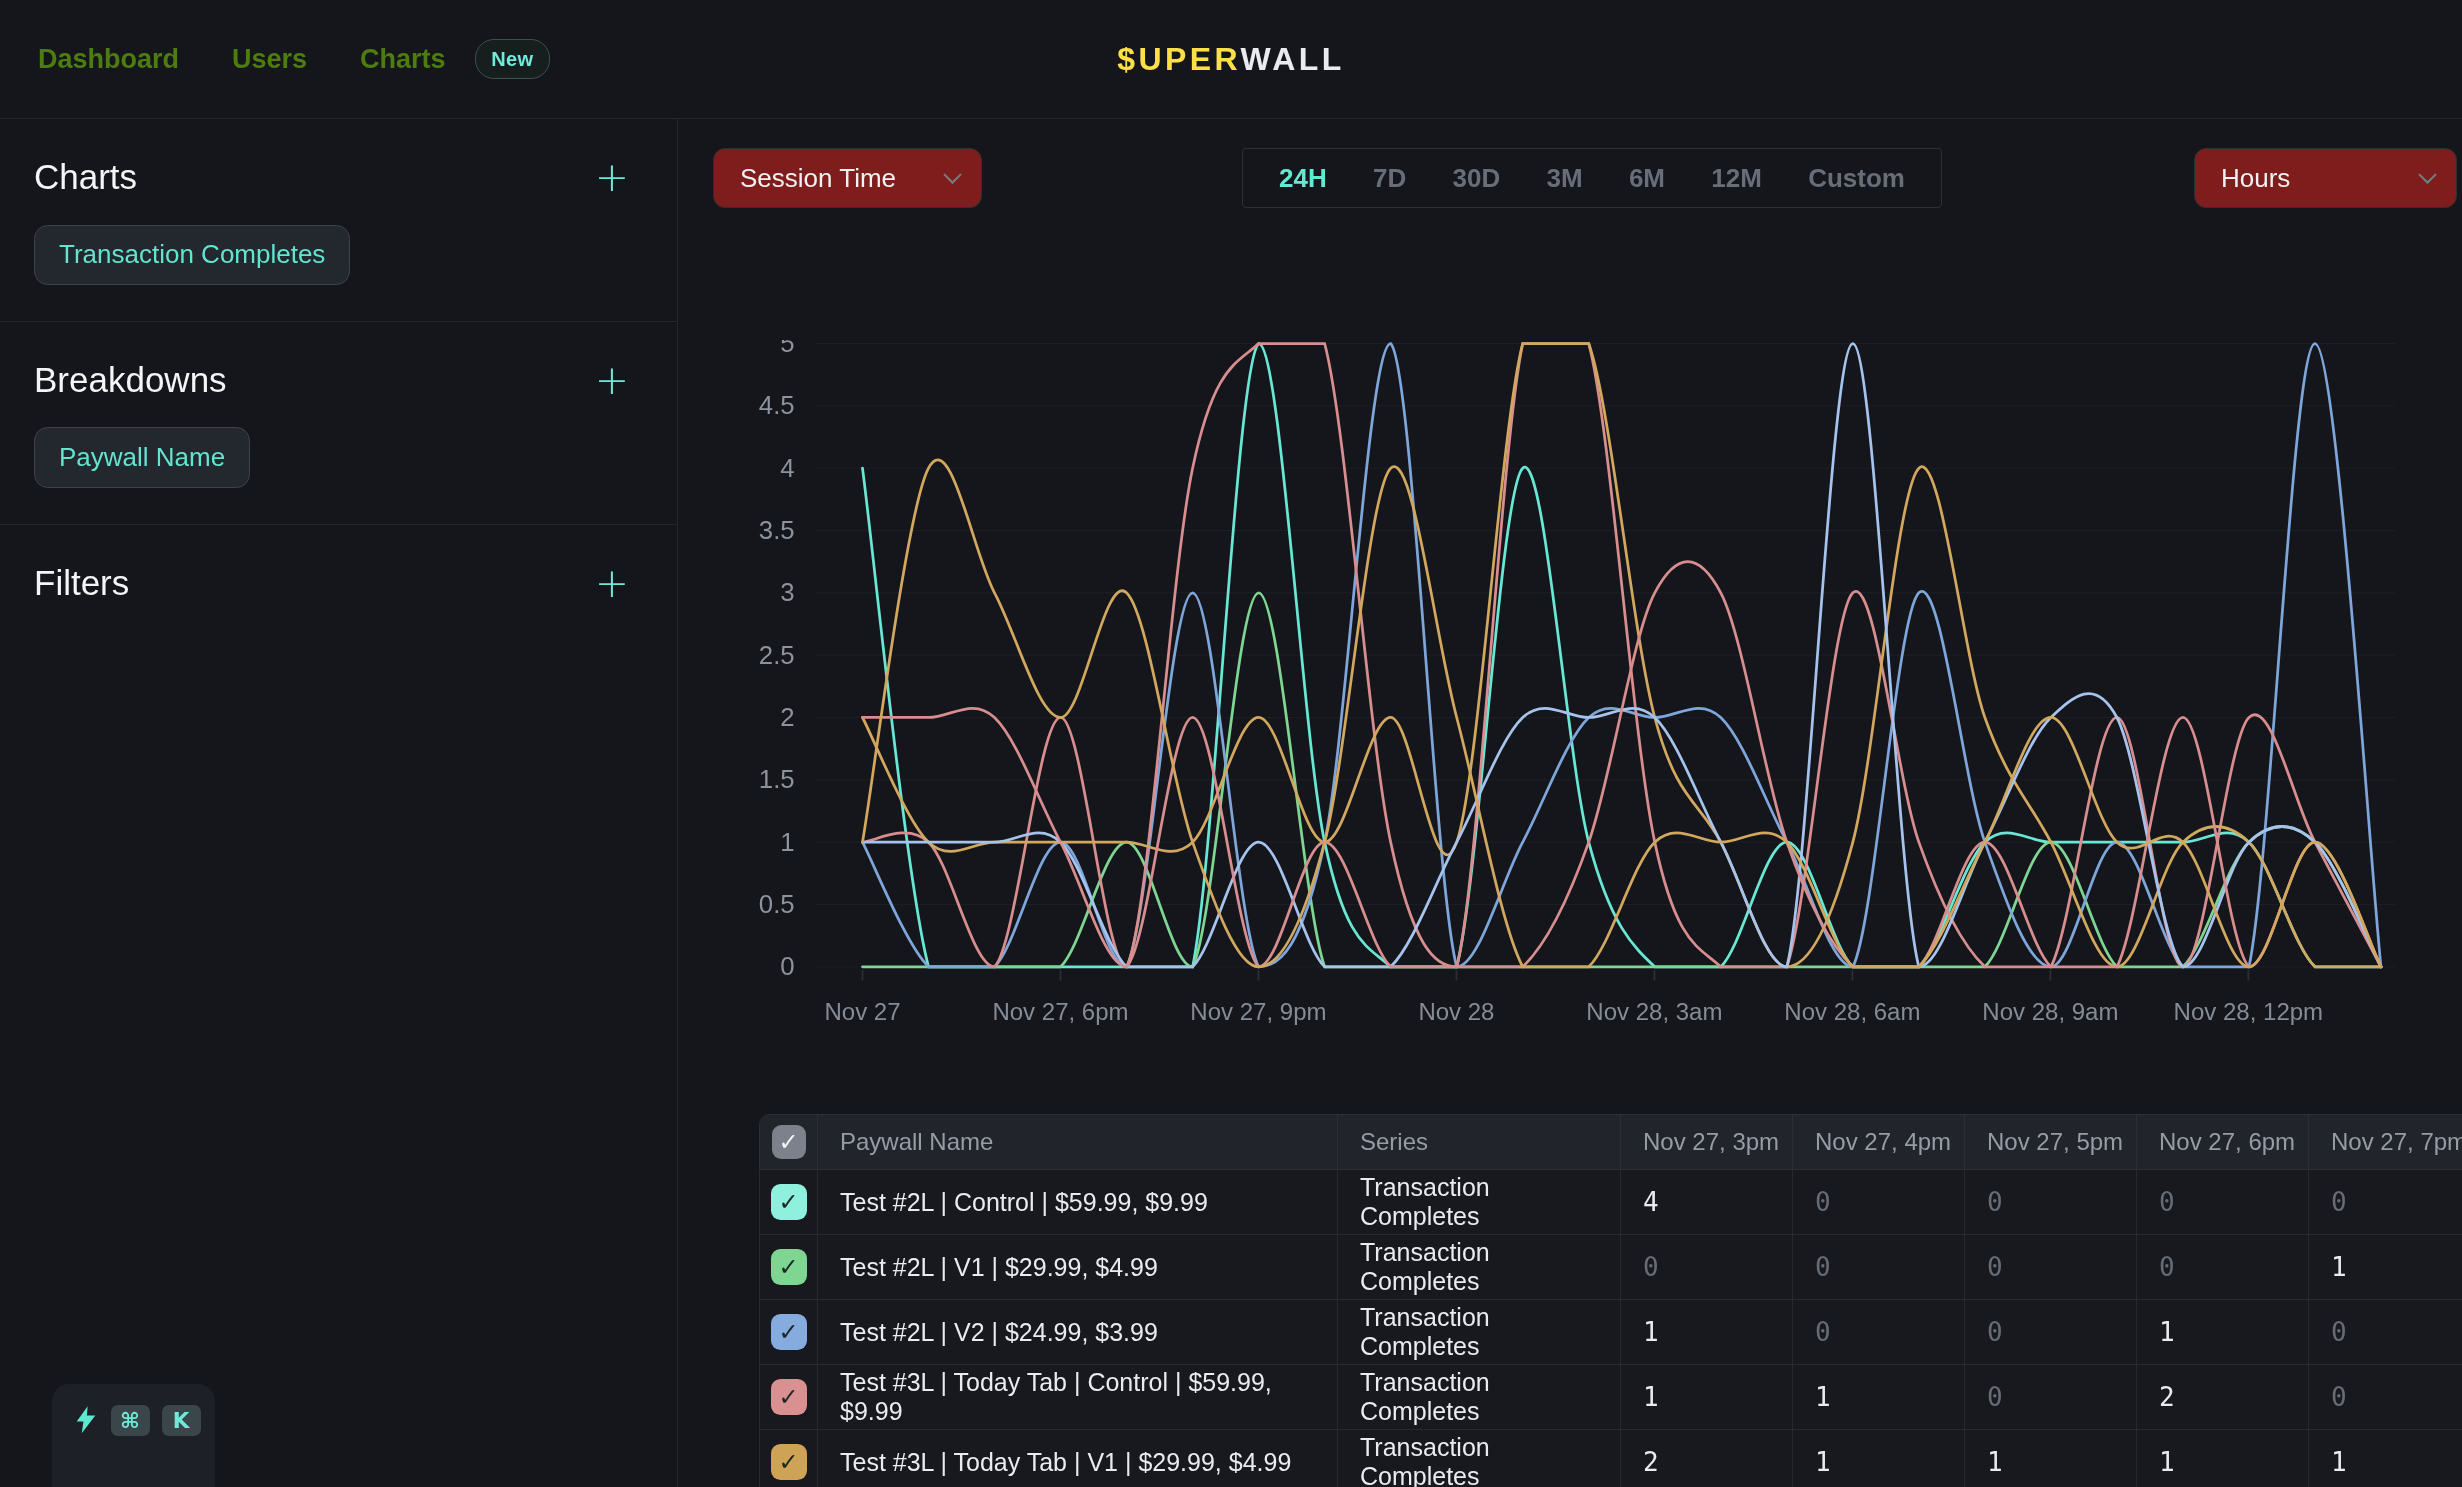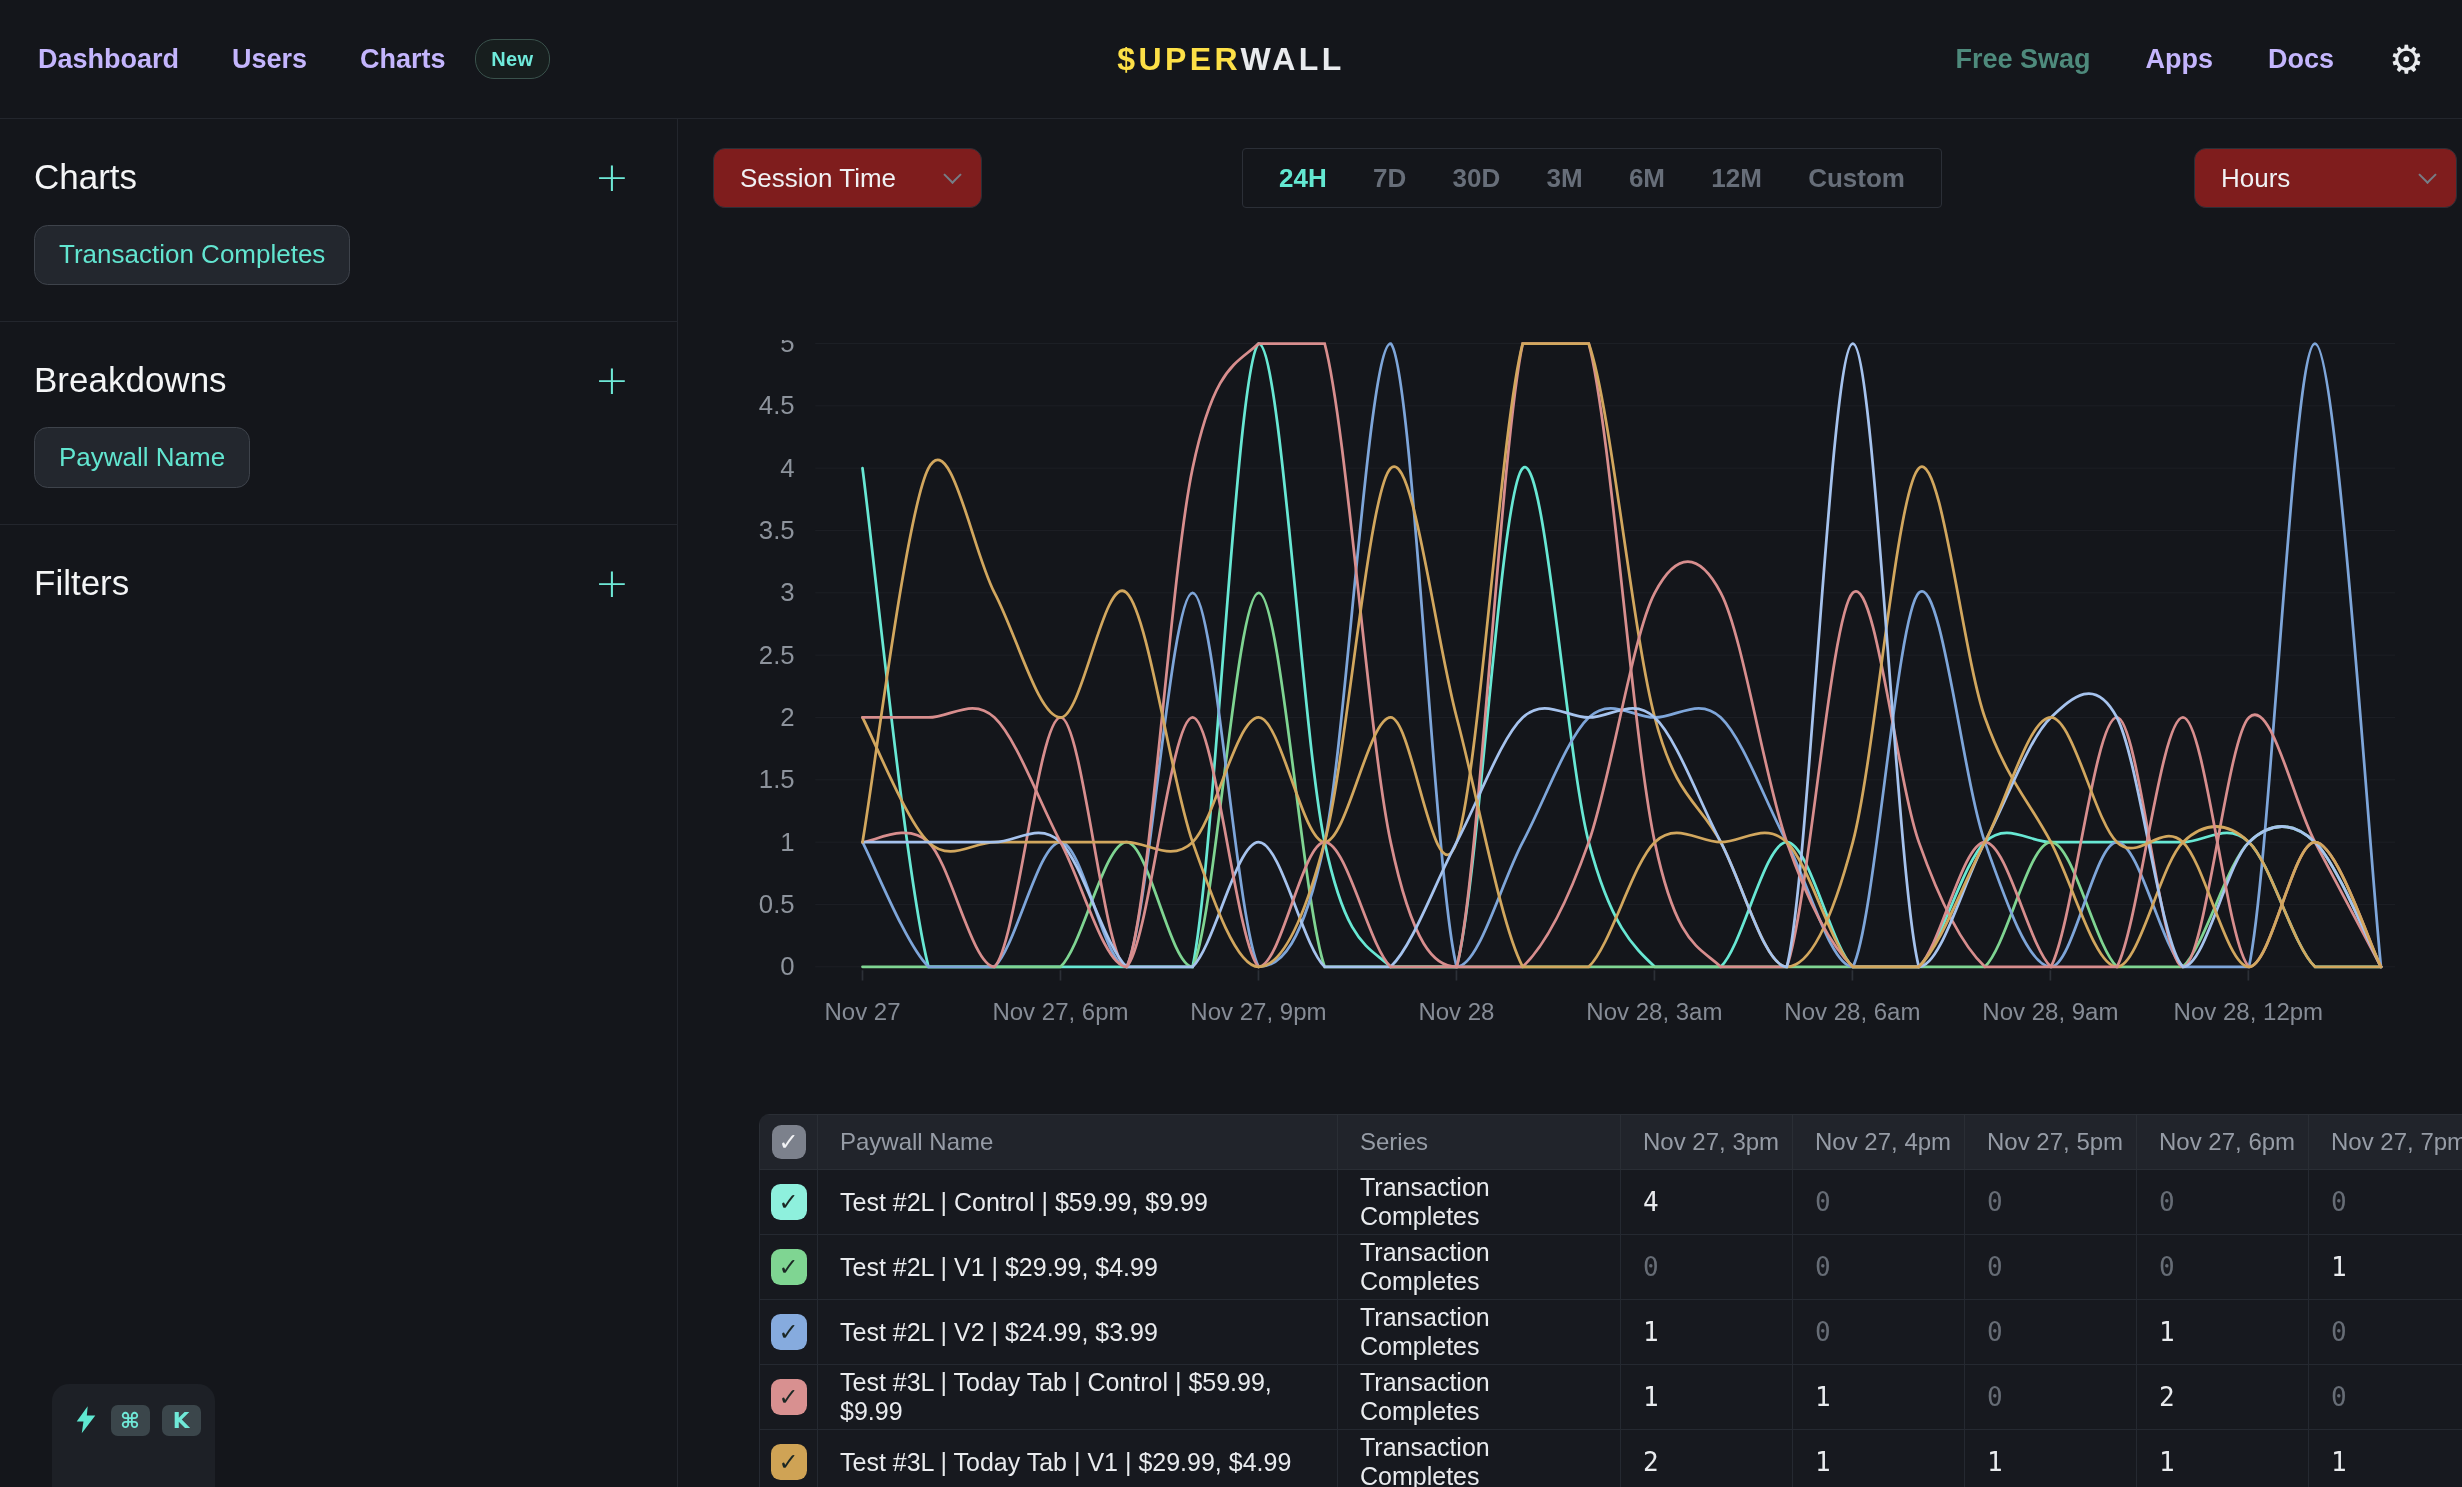--- a/index.html
+++ b/index.html
@@ -11,21 +11,21 @@
     position:relative;
   }
 
   
   .topnav {
     position:absolute; top:0; left:0; width:2462px; height:119px;
     border-bottom:0.9px solid #23262d;
     display:flex; align-items:center; padding:0 38px;
   }
   .nav-left { display:flex; align-items:center; gap:53px; }
-  .nav-item { font-size:27px; font-weight:700; color:#c4b5fd; cursor:pointer; }
+  .nav-item { font-size:27px; font-weight:700; color:#4d7c0f; cursor:pointer; }
   .new-badge {
     margin-left:-24px;
     border:1.7px solid #3a524c; border-radius:19px;
     background:#171e1e; color:#6feadb;
     font-size:20px; font-weight:700; padding:7.7px 15.5px; letter-spacing:0.4px;
   }
   .logo {
     position:absolute; left:50%; transform:translateX(-50%);
     font-size:32px; font-weight:700; letter-spacing:3.4px; white-space:nowrap;
   }
@@ -129,26 +129,20 @@
 
 <header class="topnav">
   <div class="nav-left">
     <span class="nav-item">Dashboard</span>
     <span class="nav-item">Users</span>
     <span class="nav-item">Charts</span>
     <span class="new-badge">New</span>
   </div>
   <div class="logo">
     <span class="accent">$UPER</span><span class="rest">WALL</span>
-  </div>
-  <div class="nav-right">
-    <span class="free-swag">Free Swag</span>
-    <span class="nav-item">Apps</span>
-    <span class="nav-item">Docs</span>
-    <span class="gear">⚙</span>
   </div>
 </header>
 
 <aside class="sidebar">
   <div class="side-section">
     <div class="side-head">
       <span class="side-title">Charts</span>
       <span class="plus-btn">+</span>
     </div>
     <span class="chip">Transaction Completes</span>

